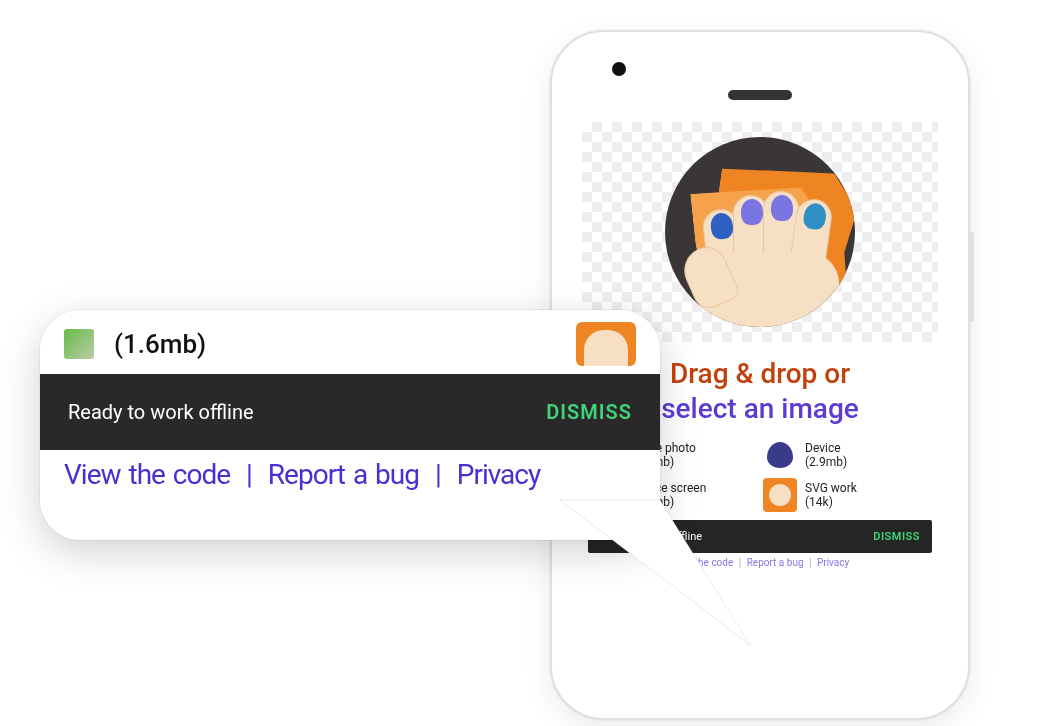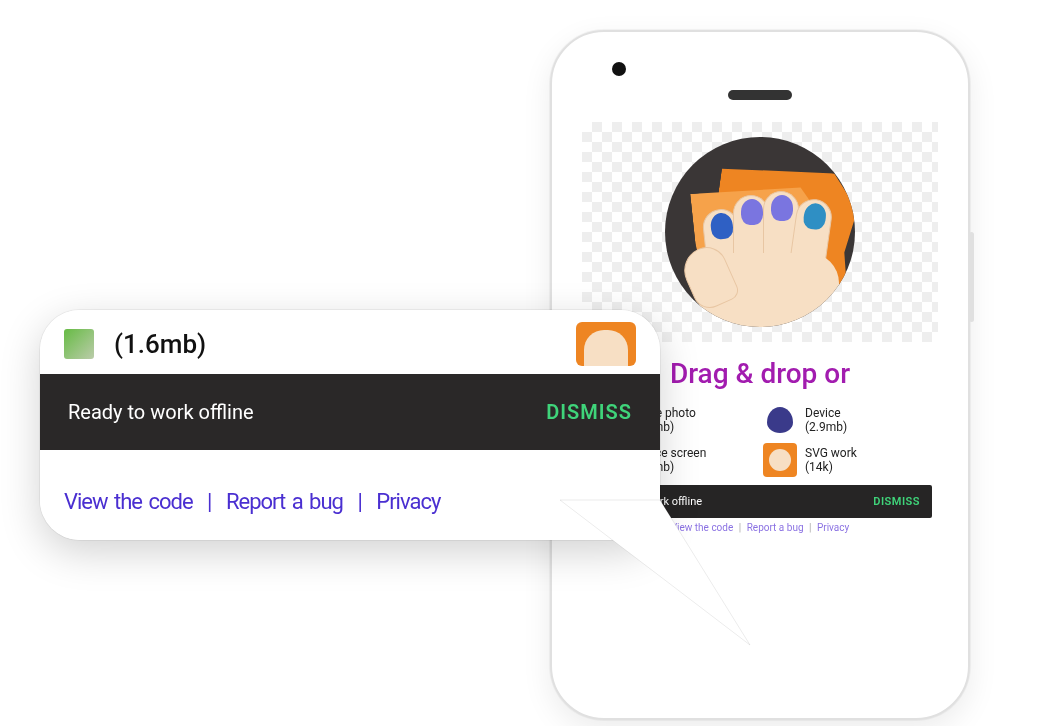--- a/index.html
+++ b/index.html
@@ -147,21 +147,21 @@
 
   
   .headline {
     text-align:center;
     margin-top:14px;
     line-height:1.25;
   }
   .headline .line1 {
     font-size:28px;
     font-weight:500;
-    color:#a21caf;
+    color:#c2410c;
   }
   .headline .line2 {
     font-size:28px;
     font-weight:500;
     color:#5c3bd3;
   }
   .subhead {
     text-align:center;
     margin-top:20px;
     font-size:15px;
@@ -276,26 +276,25 @@
   }
   .zoom-bubble .snackbar-big .dismiss-big {
     color:#3fd47a;
     font-weight:600;
     font-size:20px;
     letter-spacing:1px;
     cursor:pointer;
   }
   .zoom-bubble .peek-bottom {
     padding:8px 24px;
-    font-size:22px;
+    font-size:28px;
     color:#4a2fd1;
     letter-spacing:-1px;
     word-spacing:2px;
     white-space:nowrap;
-    margin-top:31px;
   }
   .zoom-bubble .peek-bottom .sep{ color:#4a2fd1; margin:0 8px;}
 
   
   .pointer {
     position:absolute;
     top: 500px;
     left: 560px;
     width: 0; height: 0;
   }
@@ -327,20 +326,21 @@
         <div class="finger f4">
             <div class="nail"></div>
           </div>
         <div class="palm"></div>
         <div class="thumb"></div>
       </div>
     </div>
 
     <div class="headline">
       <div class="line1">Drag &amp; drop or</div>
+      <div class="line2">select an image</div>
     </div>
 
 
     <div class="samples">
       <div class="sample">
         <div class="thumb photo"></div>
         <div class="label">
           <div>Large photo</div>
           <div>(2.8mb)</div>
         </div>

